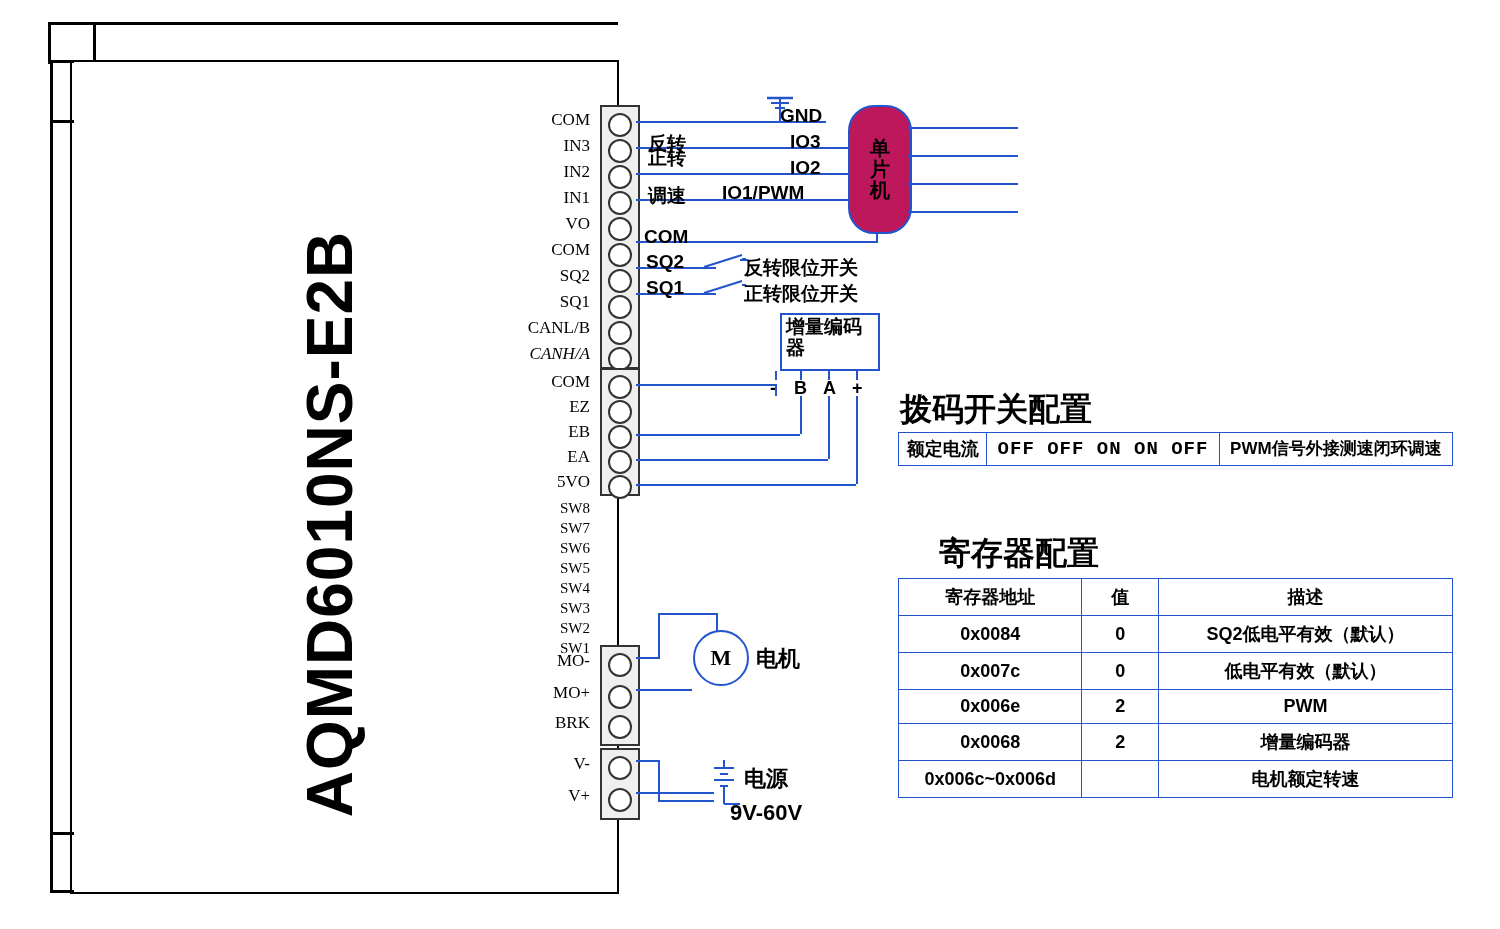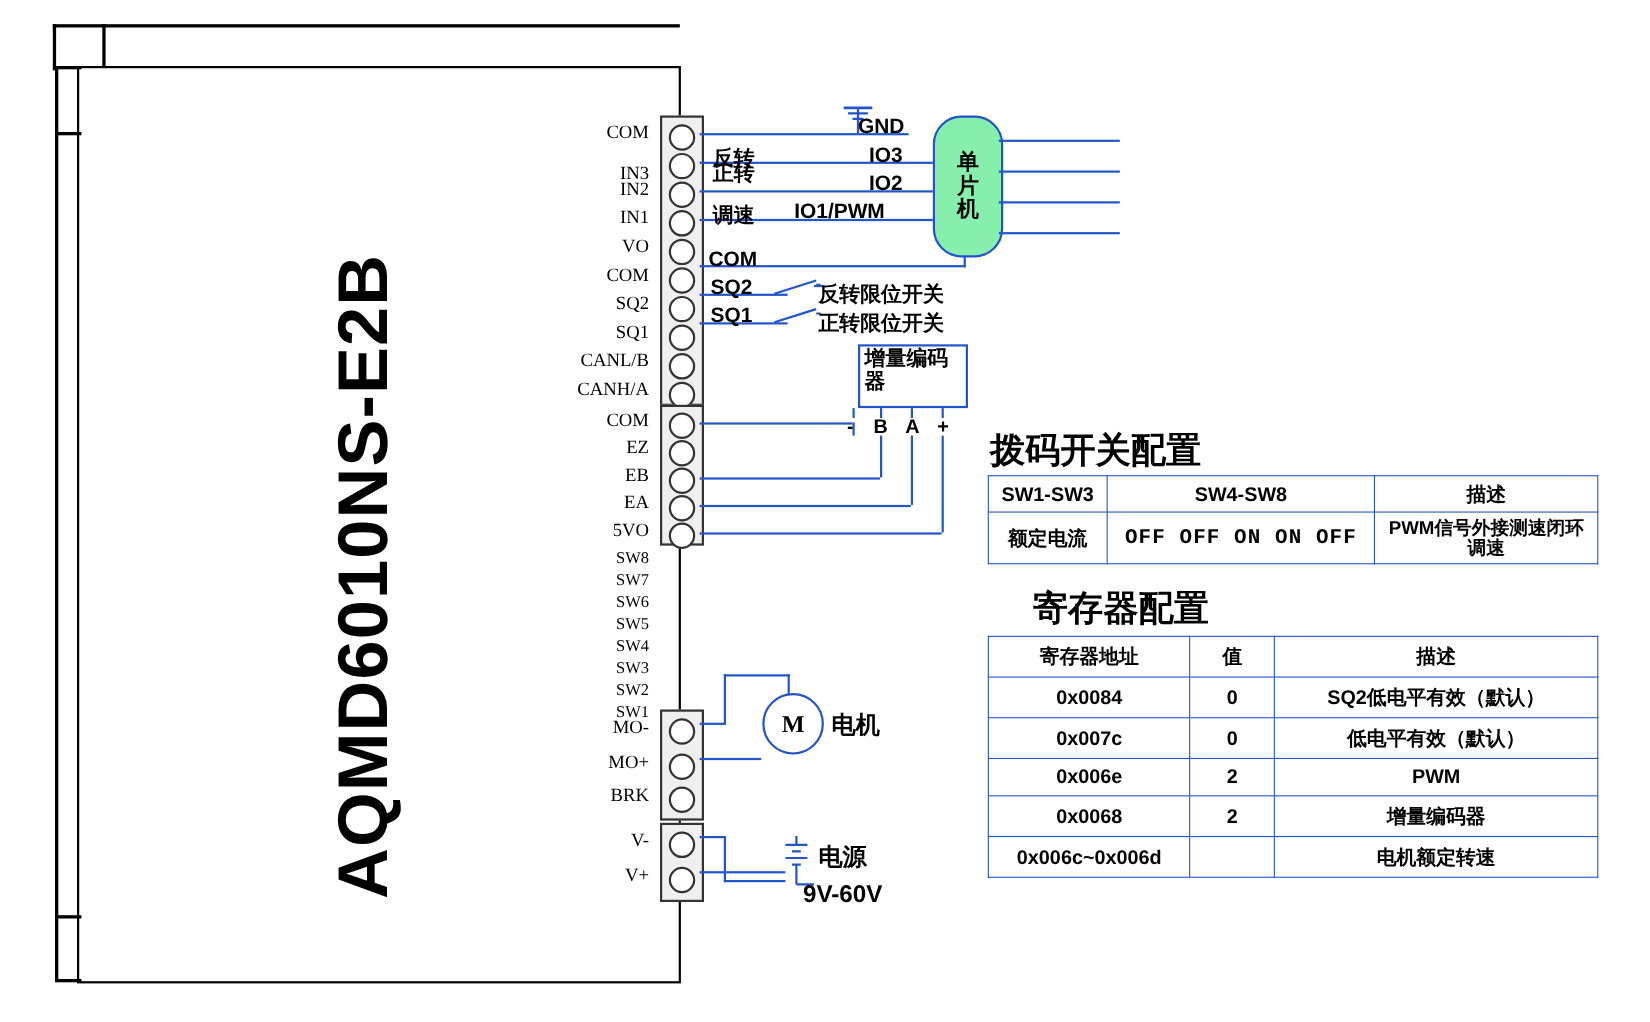--- a/index.html
+++ b/index.html
@@ -45,21 +45,21 @@
     position:absolute;font-weight:bold;font-size:19px;color:#000;
     font-family:"Liberation Sans", sans-serif;white-space:nowrap;
   }
   .cn-label{
     position:absolute;font-size:19px;color:#000;font-weight:bold;
     font-family:"Liberation Sans", sans-serif;white-space:nowrap;
   }
   
   #mcu{
     left:848px;top:105px;width:60px;height:125px;border:2px solid #2255cc;
-    border-radius:26px;background:#86efac;
+    border-radius:26px;background:#be185d;
     display:flex;align-items:center;justify-content:center;
   }
   #mcu-text{
     font-size:20px;font-weight:bold;line-height:1.04;text-align:center;
     width:26px;word-break:break-all;
   }
   
   #encoder-box{
     left:780px;top:313px;width:100px;height:58px;border:2px solid #2255cc;
     background:#fff;font-size:19px;font-weight:bold;line-height:1.08;
@@ -116,29 +116,29 @@
   <div class="pin" style="top:84px;"></div>
   <div class="pin" style="top:110px;"></div>
   <div class="pin" style="top:136px;"></div>
   <div class="pin" style="top:162px;"></div>
   <div class="pin" style="top:188px;"></div>
   <div class="pin" style="top:214px;"></div>
   <div class="pin" style="top:240px;"></div>
 </div>
 <div class="abs" style="left:400px;top:105px;width:190px;">
   <div class="pin-label" style="top:5px;width:190px;">COM</div>
-  <div class="pin-label" style="top:31px;width:190px;margin-top:12px;">IN3</div>
+  <div class="pin-label" style="top:31px;width:190px;">IN3</div>
   <div class="pin-label" style="top:57px;width:190px;">IN2</div>
   <div class="pin-label" style="top:83px;width:190px;">IN1</div>
   <div class="pin-label" style="top:109px;width:190px;">VO</div>
   <div class="pin-label" style="top:135px;width:190px;">COM</div>
   <div class="pin-label" style="top:161px;width:190px;">SQ2</div>
   <div class="pin-label" style="top:187px;width:190px;">SQ1</div>
   <div class="pin-label" style="top:213px;width:190px;">CANL/B</div>
-  <div class="pin-label" style="top:239px;width:190px;">CANH/A</div>
+  <div class="pin-label" style="top:239px;width:190px;font-style:italic;">CANH/A</div>
 </div>
 
 <div class="abs term-block" id="enc-terminal-block" style="left:600px;top:368px;width:36px;height:124px;">
   <div class="pin" style="top:5px;"></div>
   <div class="pin" style="top:30px;"></div>
   <div class="pin" style="top:55px;"></div>
   <div class="pin" style="top:80px;"></div>
   <div class="pin" style="top:105px;"></div>
 </div>
 <div class="abs" style="left:400px;top:368px;width:190px;">
@@ -285,25 +285,20 @@
   <line x1="24" y1="26" x2="24" y2="44" stroke="#2255cc" stroke-width="2"></line>
   <line x1="24" y1="0" x2="24" y2="8" stroke="#2255cc" stroke-width="2"></line>
   <line x1="24" y1="44" x2="40" y2="44" stroke="#2255cc" stroke-width="2"></line>
 </svg>
 <div class="cn-label" style="left:744px;top:764px;font-size:22px;">电源</div>
 <div class="cn-label" style="left:730px;top:800px;font-size:22px;">9V-60V</div>
 
 <div class="tbl-title" style="left:900px;top:388px;">拨码开关配置</div>
 <table id="dip-table">
   <tbody>
-      <tr>
-    <td class="hdr" style="width:100px;">SW1-SW3</td>
-    <td class="hdr" style="width:250px;">SW4-SW8</td>
-    <td class="hdr" style="width:205px;">描述</td>
-  </tr>
   <tr>
     <td>额定电流</td>
     <td class="mono" style="font-size:19px;letter-spacing:1px;">OFF  OFF  ON  ON    OFF</td>
     <td class="small">PWM信号外接测速闭环调速</td>
   </tr>
 </tbody>
   </table>
 
 <div class="tbl-title" style="left:939px;top:532px;text-align:right;">寄存器配置</div>
 <table id="reg-table">

